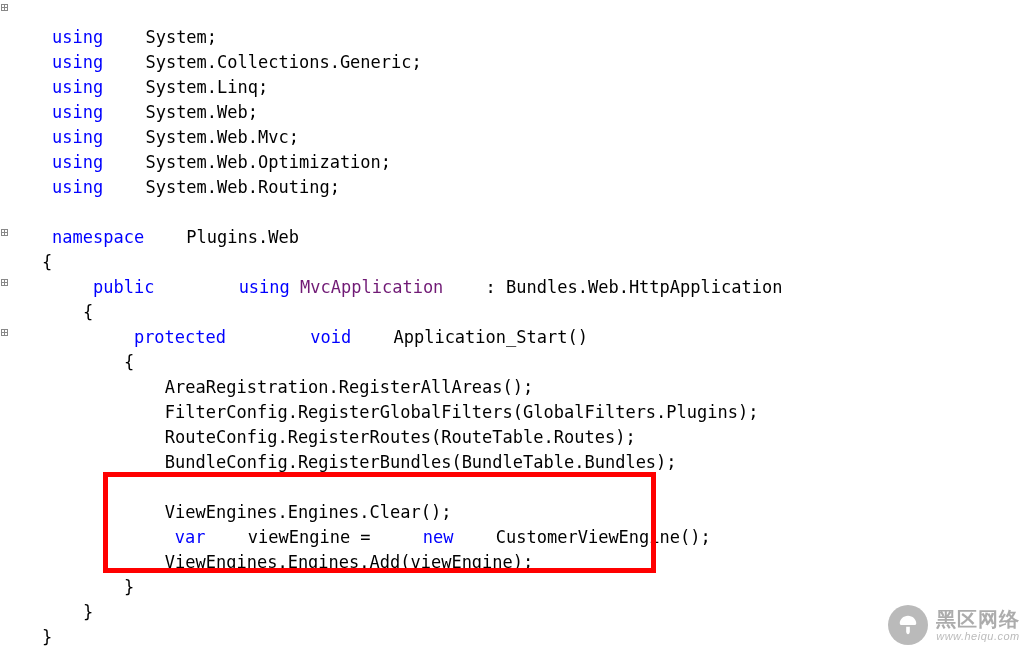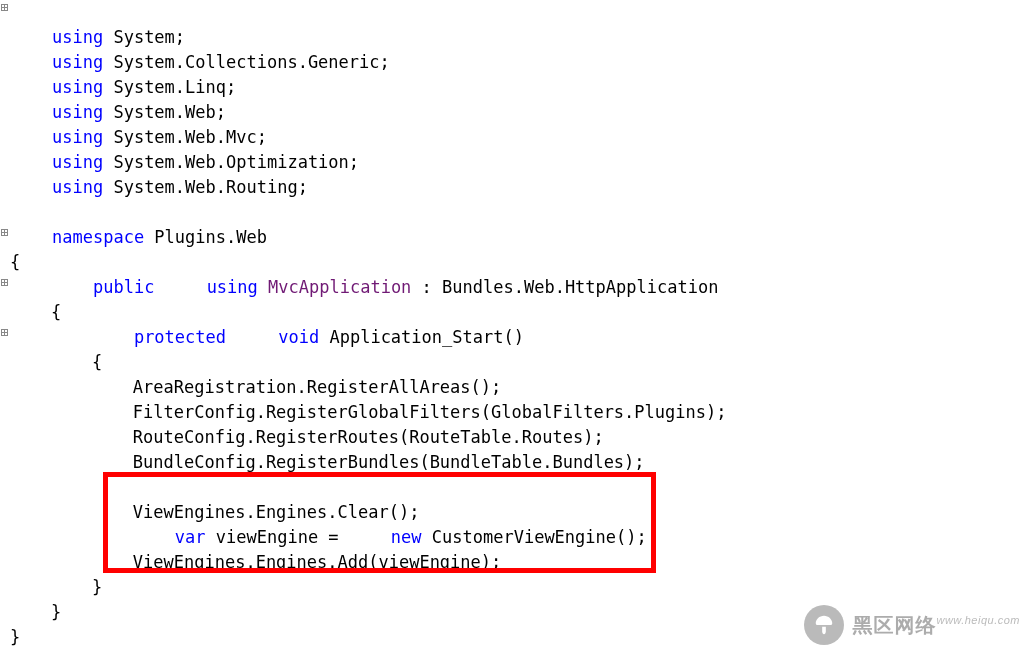--- a/index.html
+++ b/index.html
@@ -45,21 +45,21 @@
     left: 0; top: 2px; width: 5px; height: 1px;
   }
   .code {
     position: absolute;
     left: 10px;
     top: 0;
     white-space: pre;
   }
   .kw { color: #0000ff; margin-left: 42px; }
   .type { color: #701a75; }
-  .txt { color: #000000; }
+  .txt { color: #000000; margin-left: 32px; }
   .highlight-box {
     position: absolute;
     border: 5px solid #ff0000;
     box-sizing: border-box;
     pointer-events: none;
   }
   .watermark {
     position: absolute;
     right: 12px;
     bottom: 8px;
@@ -71,21 +71,21 @@
   .watermark-icon {
     width: 40px;
     height: 40px;
     border-radius: 50%;
     background: #9e9e9e;
     display: flex;
     align-items: center;
     justify-content: center;
   }
   .watermark-icon svg { width: 22px; height: 22px; }
-  .watermark-text { display: flex; flex-direction: row; line-height: 1.1; }
+  .watermark-text { display: flex; flex-direction: column; line-height: 1.1; }
   .watermark-main {
     font-family: "Microsoft YaHei", "SimHei", sans-serif;
     font-size: 20px;
     font-weight: bold;
     color: #8a8a8a;
     letter-spacing: 1px;
   }
   .watermark-sub {
     font-family: Arial, sans-serif;
     font-size: 11px;

